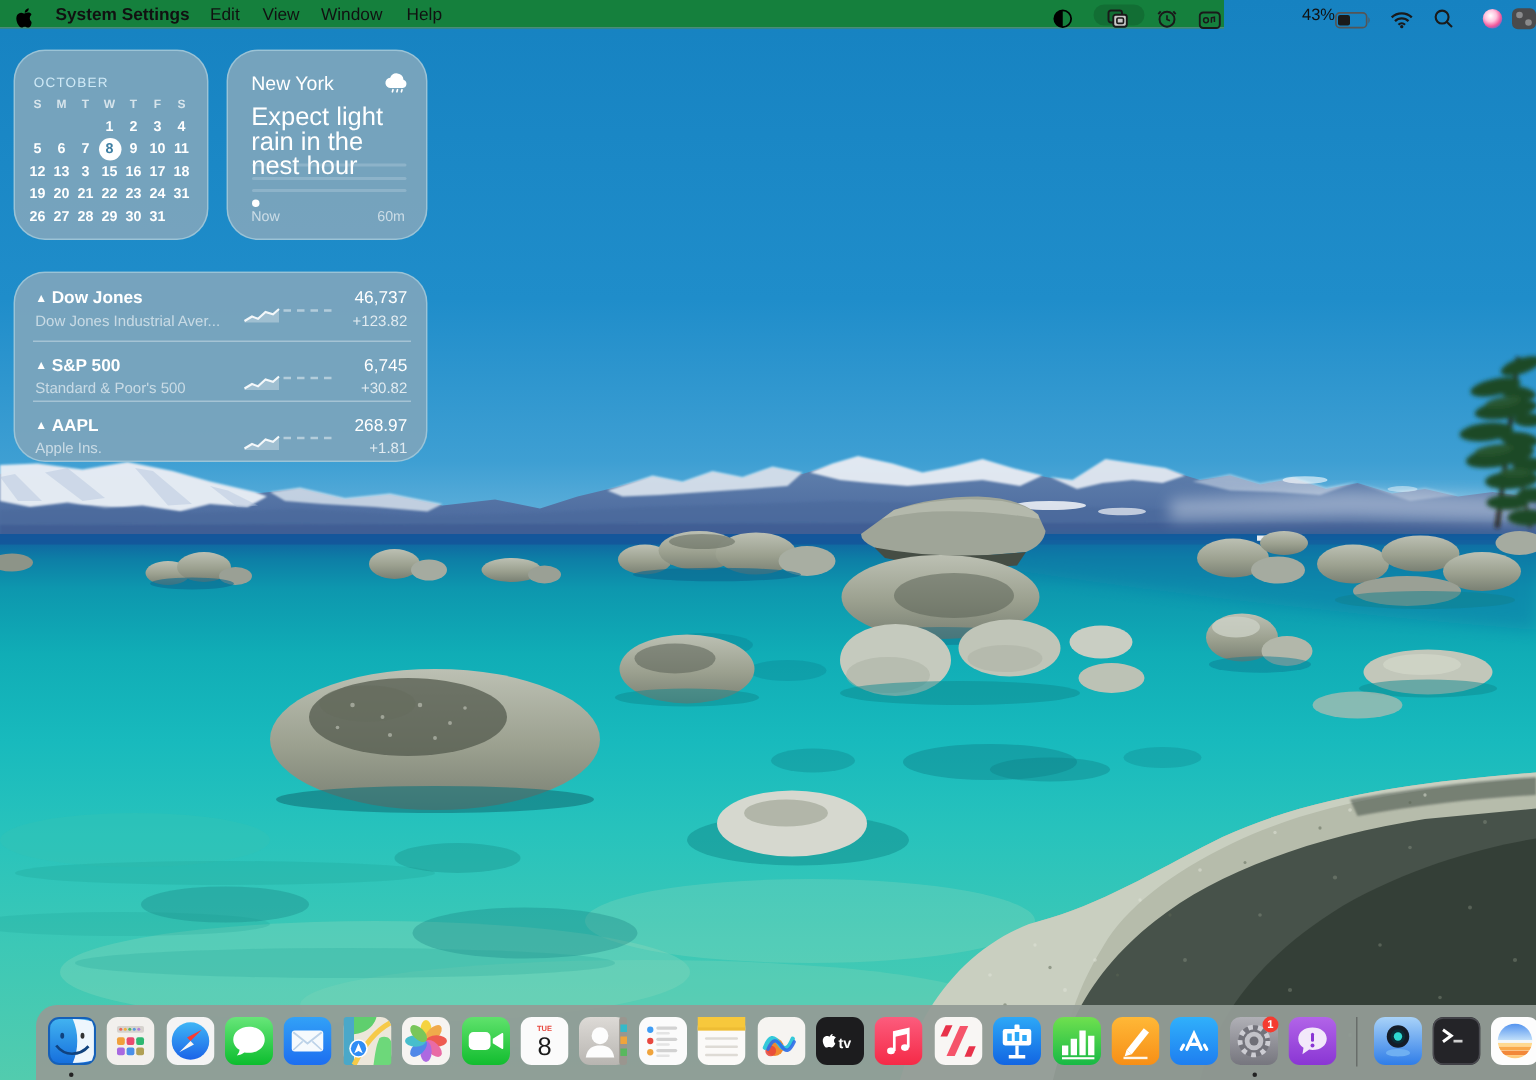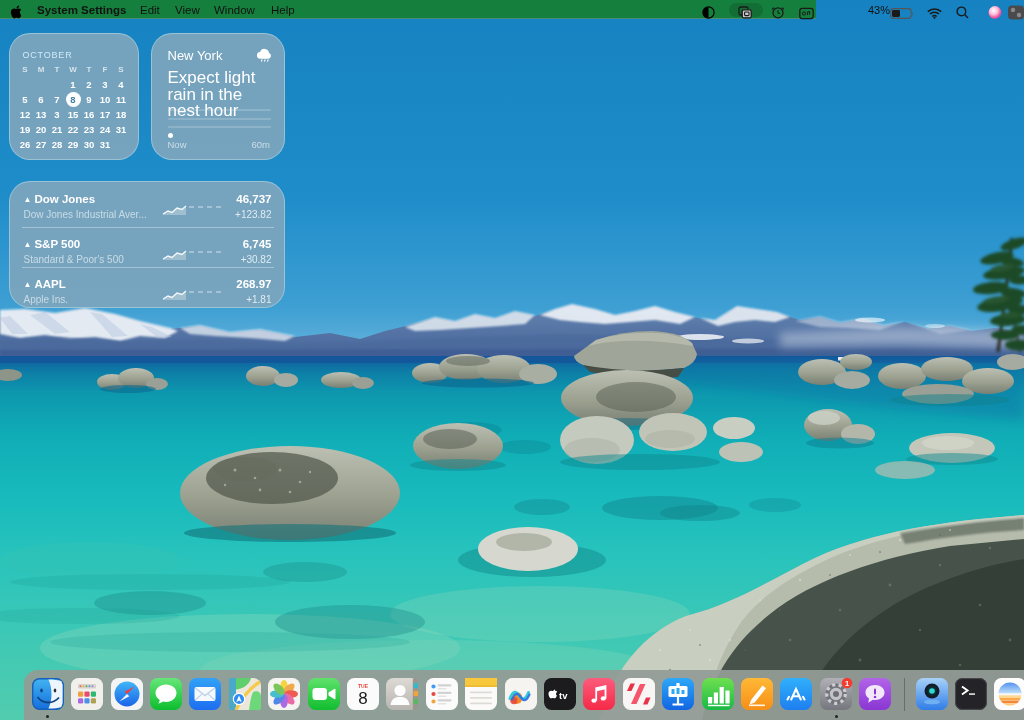--- a/index.html
+++ b/index.html
@@ -24,21 +24,21 @@
 .wcity{position:absolute;left:16px;top:14px;font-size:13px;font-weight:normal}
 .wdesc{position:absolute;left:16px;top:36px;font-size:17px;line-height:16.5px;width:110px}
 .wline{position:absolute;left:16px;width:103px;height:2px;background:rgba(255,255,255,.18);border-radius:1px}
 .wdot{position:absolute;left:16px;top:99px;width:5px;height:5px;border-radius:50%;background:#fff}
 .wfoot{position:absolute;top:105px;font-size:9.5px;color:rgba(255,255,255,.62)}
 
 .srow{position:absolute;left:0;width:276px;height:42px}
 .sname{position:absolute;left:14px;top:11px;font-size:11.5px;font-weight:bold;white-space:nowrap}
 .sname .tri{font-size:8px;vertical-align:1px;margin-right:3px}
 .ssub{position:absolute;left:14px;top:27px;font-size:10px;color:rgba(255,255,255,.6);white-space:nowrap}
-.sval{position:absolute;right:14px;top:11px;font-size:11.5px;font-weight:bold;text-align:right}
+.sval{position:absolute;right:14px;top:11px;font-size:11.5px;font-weight:normal;text-align:right}
 .schg{position:absolute;right:14px;top:27px;font-size:10px;color:rgba(255,255,255,.78);text-align:right}
 .ssep{position:absolute;left:12px;width:252px;height:1px;background:rgba(255,255,255,.35)}
 .schart{position:absolute;left:152px;top:21px}
 
 #dock{position:absolute;left:24px;top:670px;width:1020px;height:54px;background:rgba(147,156,150,.94);border-radius:14px 0 0 0}
 .dicon{position:absolute;top:8px;width:32px;height:32px}
 .dicon svg{position:absolute;left:0;top:0}
 .ddot{position:absolute;top:37px;width:3px;height:3px;border-radius:50%;background:#222}
 #dsep{position:absolute;left:880px;top:8px;width:1px;height:33px;background:rgba(60,60,60,.45)}
 </style></head>

